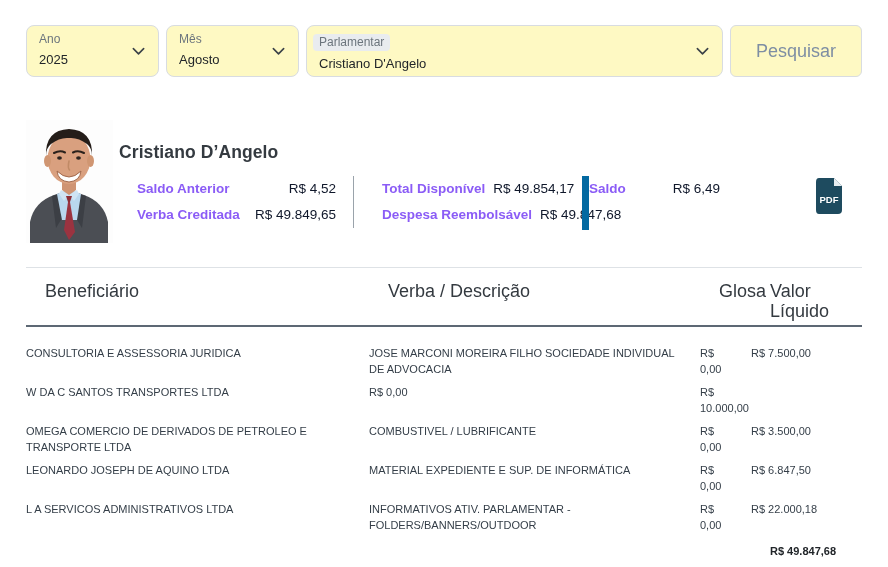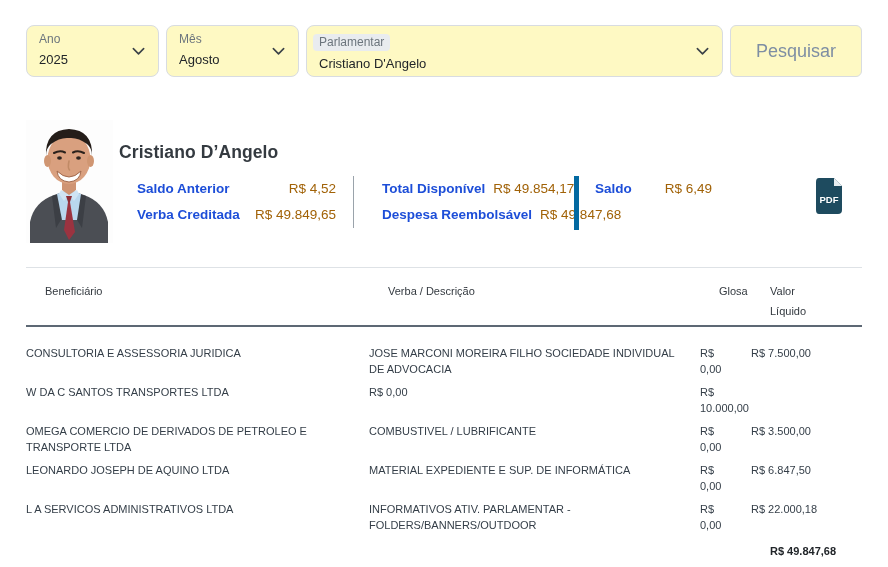--- a/index.html
+++ b/index.html
@@ -50,39 +50,39 @@
   }
 
   
   .profile { display: flex; margin-top: 43px; }
   .avatar { width: 87px; height: 123px; flex: none; overflow: hidden; }
   .profile-right { flex: 1; margin-left: 6px; padding-top: 22px; }
   .p-name { margin: 0; font-size: 17.5px; font-weight: 700; color: #343a40; letter-spacing: .1px; }
   .summary { display: flex; align-items: flex-start; margin-top: 13px; padding-left: 18px; }
   .sum-col.c1 { width: 199px; }
   .sum-col.c2 { width: 211px; margin-left: 17px; padding-left: 28px; border-left: 1px solid #9aa3ab; }
-  .sum-col.c3 { width: 138px; margin-left: 10px; padding-left: 16px; border-left: 5px solid #0369a1; min-height: 54px; }
+  .sum-col.c3 { width: 138px; margin-left: 18px; border-left: 7px solid #0369a1; min-height: 54px; }
   .sum-row { display: flex; justify-content: space-between; font-size: 13.5px; line-height: 26px; }
-  .sum-row .lbl { font-weight: 700; color: #1d4ed8; padding-right: 8px; white-space: nowrap; }
-  .sum-row .val { color: #a16207; white-space: nowrap; }
+  .sum-row .lbl { font-weight: 700; color: #8b5cf6; padding-right: 8px; white-space: nowrap; }
+  .sum-row .val { color: #0f172a; white-space: nowrap; }
   .pdf-link { margin-left: auto; margin-right: 20px; margin-top: 2px; cursor: pointer; }
 
   
   .rule { border: none; border-top: 1px solid #dee2e6; margin: 24px 0 0 0; }
 
   
   .t-row {
     display: grid;
     grid-template-columns: 343px 331px 51px 92px;
     padding-left: 19px;
   }
   .t-head {
     padding-top: 13px; padding-bottom: 4px;
     border-bottom: 2px solid #5d6874;
-    font-size: 11px; line-height: 20px; color: #343a40;
+    font-size: 18px; line-height: 20px; color: #343a40;
   }
   .t-head .hdr { padding-right: 20px; }
   .t-head .hdr-valor { max-width: 62px; }
   .t-body { margin-top: 15px; }
   .t-body .t-row { padding: 4px 0; }
   .cell { font-size: 11px; line-height: 15.5px; color: #343e48; padding-right: 24px; }
   .cell.glosa { padding-right: 14px; }
   .cell.valor { padding-right: 0; }
   .t-total { padding-top: 7px; }
   .t-total .cell { font-weight: 700; color: #212529; }

